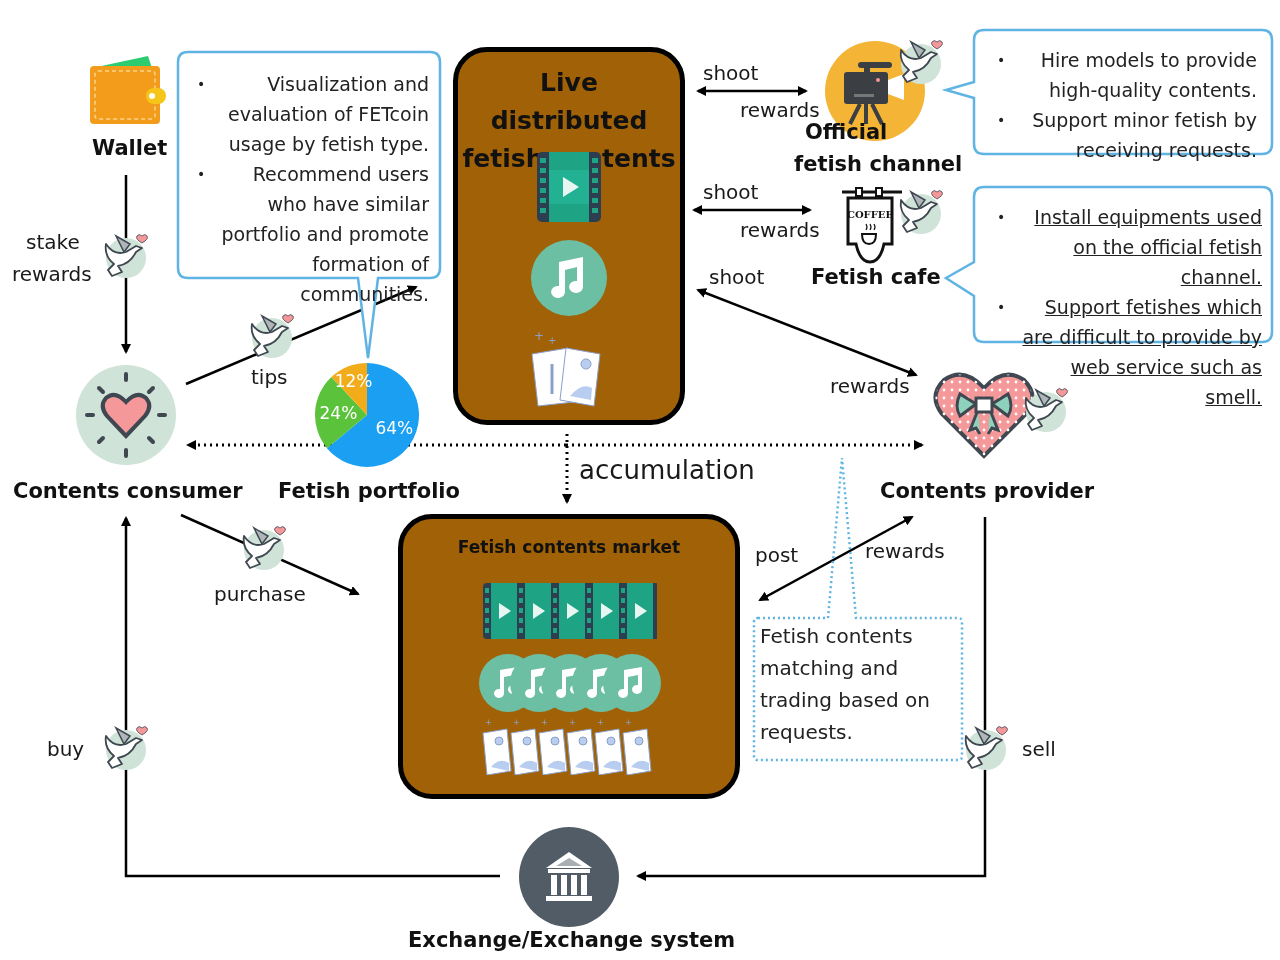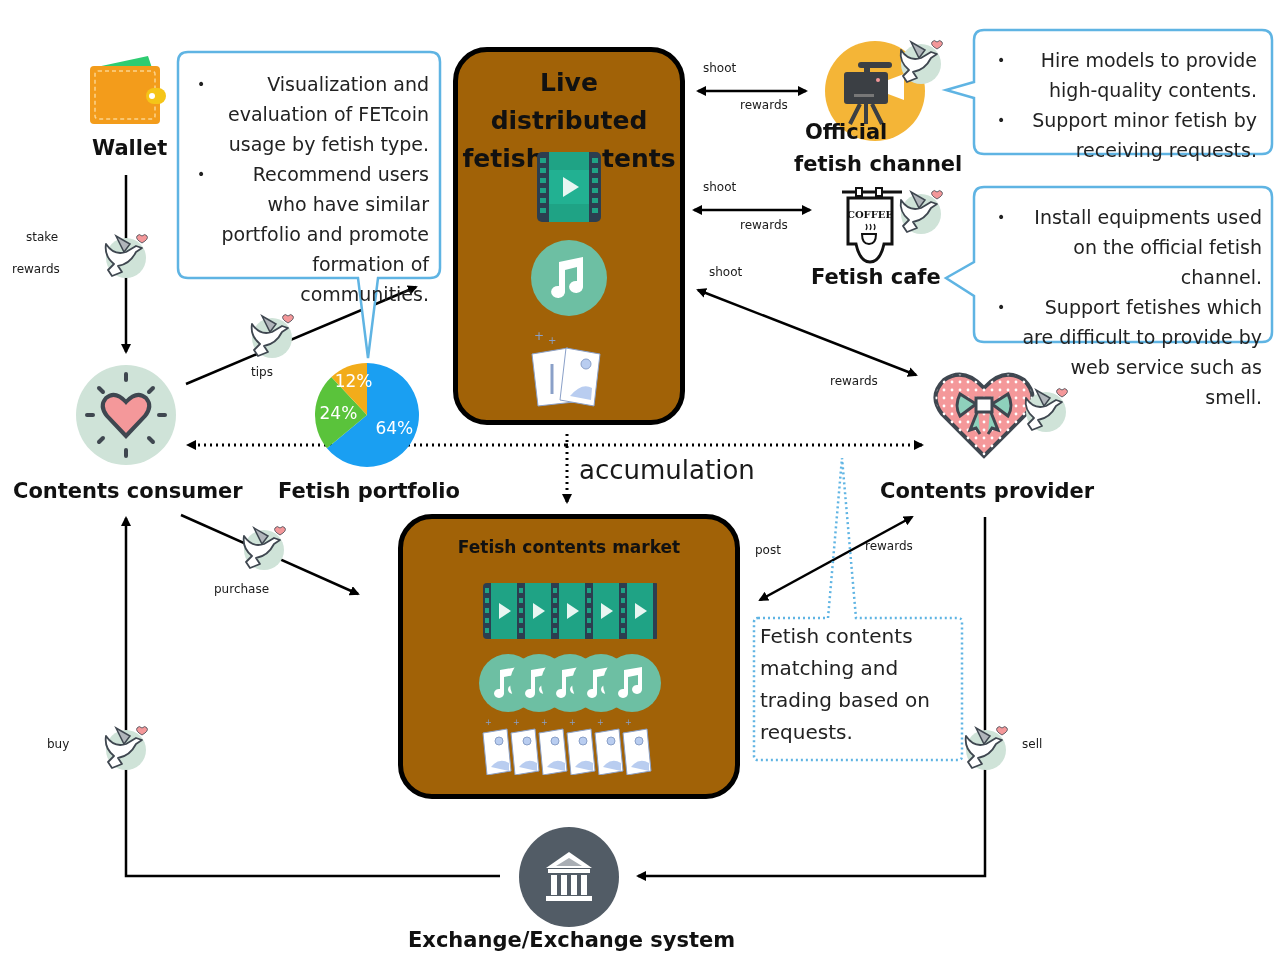--- a/index.html
+++ b/index.html
@@ -1,19 +1,19 @@
 <!DOCTYPE html>
 <html><head>
 <meta charset="utf-8">
 <style>
   html, body { margin:0; padding:0; background:#ffffff; }
   body { width:1280px; height:960px; position:relative; overflow:hidden;
          font-family:"DejaVu Sans", "Liberation Sans", sans-serif; color:#111; }
   .abs { position:absolute; }
-  .lbl { position:absolute; font-size:12px; color:#1a1a1a; white-space:nowrap; }
+  .lbl { position:absolute; font-size:20px; color:#1a1a1a; white-space:nowrap; }
   .node-title { position:absolute; font-weight:bold; font-size:21px; color:#111; white-space:nowrap; }
   svg.layer { position:absolute; left:0; top:0; width:1280px; height:960px; }
   .callout { position:absolute; font-size:19px; line-height:30px; color:#222; }
   .callout ul { list-style:none; margin:13px; padding:0;text-align:right; }
   .callout li { position:relative; padding-left:20px; }
   .callout li::before { content:"•"; position:absolute; left:4px; top:0; font-size:14px; }
   .box { position:absolute; border:5px solid #000; border-radius:34px; background:#a16207; }
   .box-title { font-weight:bold; text-align:center; color:#111; }
 </style>
 </head>
@@ -171,21 +171,21 @@
   </svg>
 </div>
 <div class="abs dove" style="left:895px;top:186px;"><svg width="48" height="50" viewBox="0 0 48 50">
       <circle cx="26" cy="28" r="20" fill="#cfe3d8"></circle>
       <path d="M16,6 L24,22 L30,14 Z" fill="#b0b5ba" stroke="#3f4750" stroke-width="1.5"></path>
       <path d="M6,14 Q14,26 26,22 L36,16 L42,18 L36,22 Q30,34 18,36 L22,42 L12,46 L8,40 L14,34 Q4,26 6,14 Z" fill="#fff" stroke="#3f4750" stroke-width="1.8" stroke-linejoin="round"></path>
       <path d="M42,6 q-3,-3 -5,0 q-2,3 5,7 q7,-4 5,-7 q-2,-3 -5,0 Z" fill="#f4989a" stroke="#3f4750" stroke-width="0.8"></path>
     </svg></div>
 <div class="node-title" style="left:811px;top:265px;">Fetish cafe</div>
 
-<div class="callout" style="left:980px;top:189px;width:295px;">
+<div class="callout" style="left:980px;top:189px;width:295px;text-decoration:underline;">
   <ul>
     <li>Install equipments used on the official fetish channel.</li>
     <li>Support fetishes which are difficult to provide by web service such as smell.</li>
   </ul>
 </div>
 
 <div class="lbl" style="left:709px;top:265px;">shoot</div>
 <div class="lbl" style="left:830px;top:374px;">rewards</div>
 
 <div class="abs" style="left:932px;top:370px;width:104px;height:90px;">

